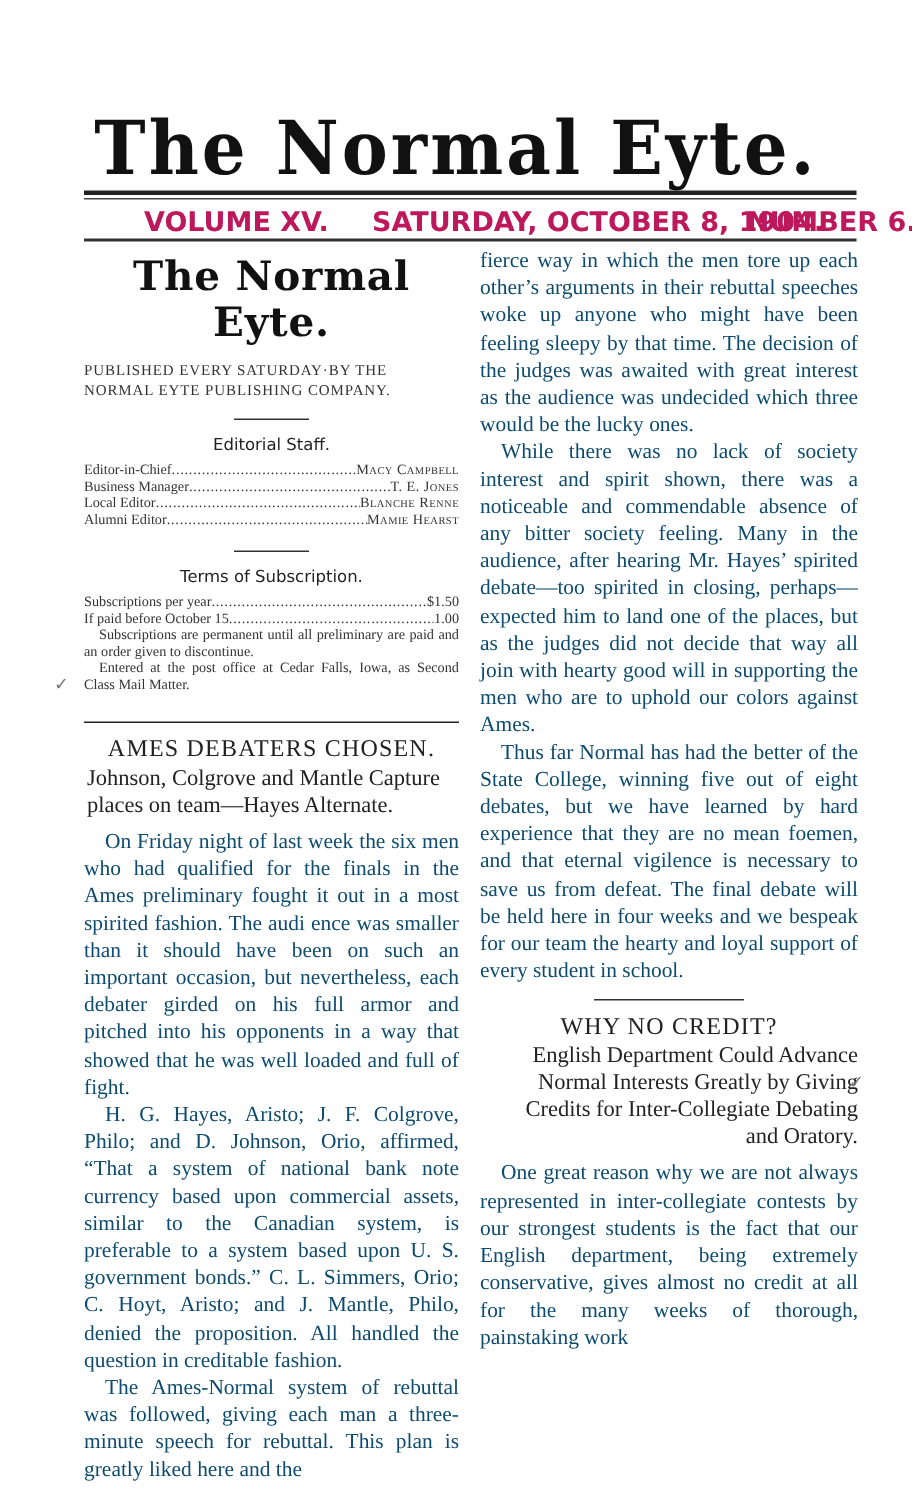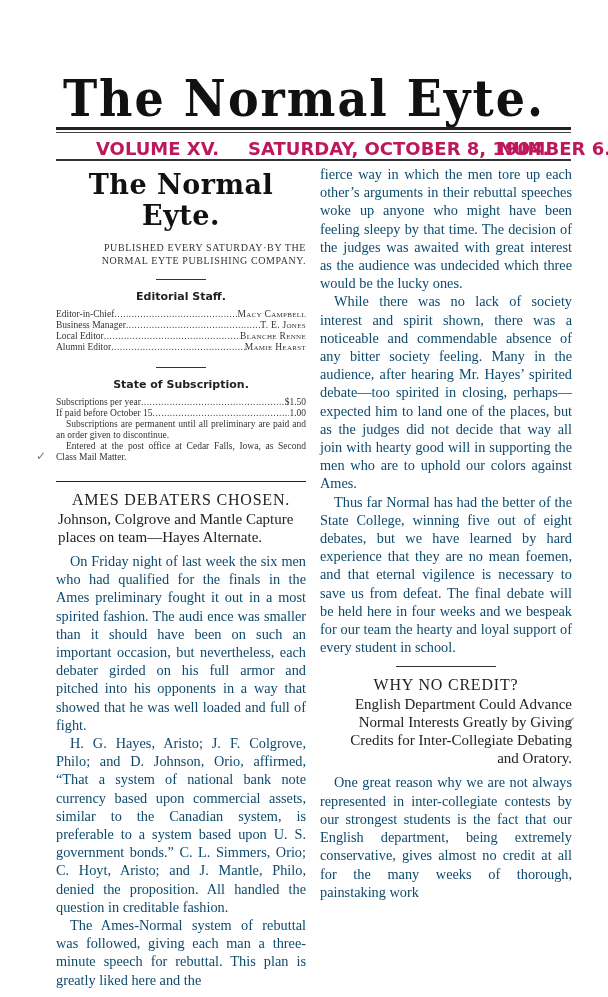--- a/index.html
+++ b/index.html
@@ -12,23 +12,23 @@
   .rule-double::after { content: ""; position: absolute; left: 0; right: 0; top: 2px; border-top: 1px solid #444; }
   .rule-thick { position: absolute; left: 56px; width: 515px; border-top: 2px solid #333; }
   .dateline { position: absolute; top: 138px; left: 56px; width: 515px; height: 16px;
               font-family: "DejaVu Sans", sans-serif; font-weight: bold; font-size: 18px; color: #be185d; margin-left: 40px; }
   .dateline span { position: absolute; top: 0; white-space: nowrap; }
   .col { position: absolute; top: 165px; }
   .col-left { left: 56px; width: 250px; }
   .col-right { left: 320px; width: 252px; }
   .box-title { font-family: "DejaVu Serif", serif; font-weight: bold; font-size: 27px; text-align: center;
                color: #111; margin-top: 4px; letter-spacing: 0.5px; }
-  .pub-line { font-size: 10px; text-align: right; letter-spacing: 0.6px; line-height: 13px; margin-top: 10px; color: #333; }
+  .pub-line { font-size: 10px; text-align: left; letter-spacing: 0.6px; line-height: 13px; margin-top: 10px; color: #333; }
   .short-rule { width: 50px; margin: 12px auto 10px; border-top: 1.5px solid #333; }
-  .box-head { font-family: "DejaVu Sans", sans-serif; font-weight: bold; font-size: 11px; text-align: center; margin: 4px 0 6px; color: #222; }
+  .box-head { font-family: "DejaVu Sans", sans-serif; font-weight: normal; font-size: 11px; text-align: center; margin: 4px 0 6px; color: #222; }
   .staff-row { display: flex; font-size: 9.5px; line-height: 11px; color: #333; }
   .staff-row .lbl { white-space: nowrap; }
   .staff-row .dots { flex: 1; overflow: hidden; white-space: nowrap; }
   .staff-row .dots::before { content: "................................................................................"; letter-spacing: 0.5px; }
   .staff-row .val { white-space: nowrap; font-variant: small-caps; letter-spacing: 0.3px; }
   .sub-text { font-size: 9.5px; line-height: 11px; color: #333; text-align: justify; }
   .sub-text.indent { text-indent: 10px; }
   .section-rule { border-top: 1.5px solid #222; margin: 18px 0 8px; }
   .article-title { font-size: 16px; text-align: center; letter-spacing: 0.8px; line-height: 20px; color: #222; }
   .article-sub { font-size: 15px; text-align: left; line-height: 18px; color: #222; }
@@ -77,21 +77,21 @@
           <span class="dots"></span>
           <span class="val">Blanche Renne</span>
       </div>
       <div class="staff-row">
         <span class="lbl">Alumni Editor</span>
           <span class="dots"></span>
           <span class="val">Mamie Hearst</span>
       </div>
     </div>
     <div class="short-rule" style="margin-top:14px;"></div>
-    <div class="box-head">State of Subscription.</div>
+    <div class="box-head">Terms of Subscription.</div>
     <div style="margin-top:6px;">
       <div class="staff-row">
         <span class="lbl">Subscriptions per year</span>
           <span class="dots"></span>
           <span class="lbl">$1.50</span>
       </div>
       <div class="staff-row">
         <span class="lbl">If paid before October 15</span>
           <span class="dots"></span>
           <span class="lbl">1.00</span>

